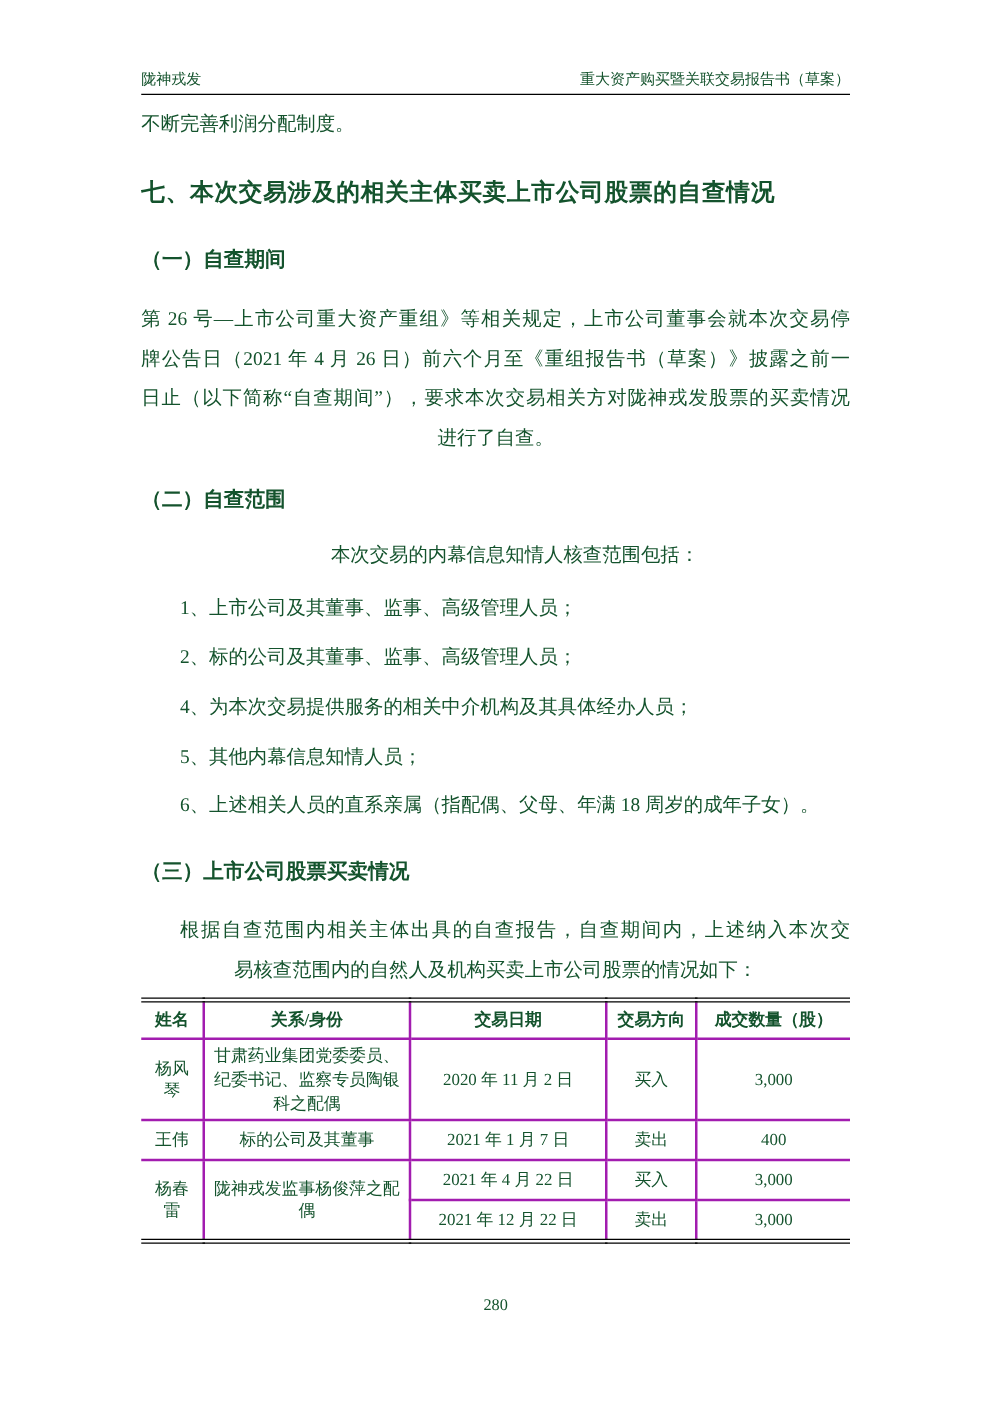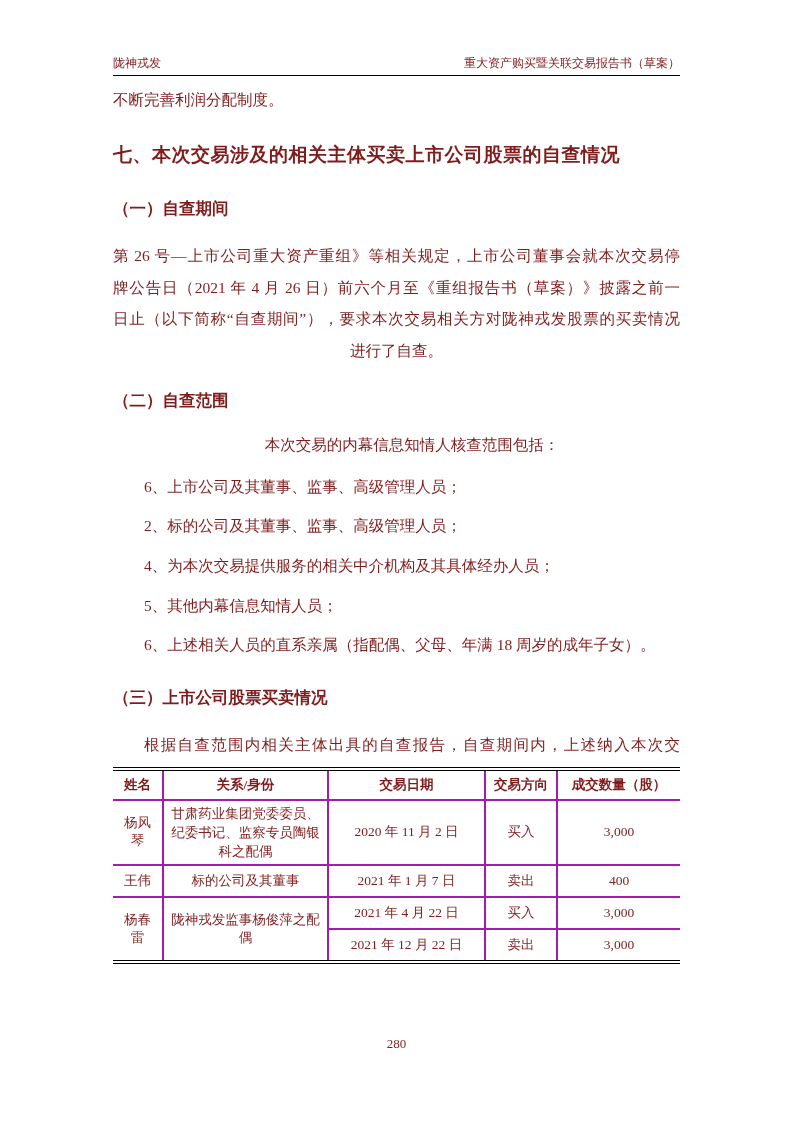--- a/index.html
+++ b/index.html
@@ -6,21 +6,21 @@
     margin: 0;
     padding: 0;
     background: #ffffff;
   }
   .page {
     position: relative;
     width: 793px;
     height: 1122px;
     margin: 0 auto;
     background: #ffffff;
-    color: #7f1d1d;
+    color: #14532d;
     font-family: "Liberation Serif", "DejaVu Serif", serif;
     box-sizing: border-box;
     padding: 56px 113px 0 113px;
     overflow: hidden;
   }
   .doc-header {
     display: flex;
     justify-content: space-between;
     align-items: flex-end;
     font-size: 12px;
@@ -127,31 +127,32 @@
     <div class="pline">进行了自查。</div>
   </div>
 
   <div class="h2 h2-b">（二）自查范围</div>
 
   <div class="para para-scope-intro">
     <div class="pline indent">本次交易的内幕信息知情人核查范围包括：</div>
   </div>
 
   <div class="list">
-    <div class="list-item">6、上市公司及其董事、监事、高级管理人员；</div>
+    <div class="list-item">1、上市公司及其董事、监事、高级管理人员；</div>
     <div class="list-item">2、标的公司及其董事、监事、高级管理人员；</div>
     <div class="list-item">4、为本次交易提供服务的相关中介机构及其具体经办人员；</div>
     <div class="list-item">5、其他内幕信息知情人员；</div>
     <div class="list-item">6、上述相关人员的直系亲属（指配偶、父母、年满 18 周岁的成年子女）。</div>
   </div>
 
   <div class="h2 h2-c">（三）上市公司股票买卖情况</div>
 
   <div class="para">
     <div class="pline jl indent">根据自查范围内相关主体出具的自查报告，自查期间内，上述纳入本次交</div>
+    <div class="pline">易核查范围内的自然人及机构买卖上市公司股票的情况如下：</div>
   </div>
 
   <table class="stock-table">
     <colgroup>
       <col style="width:50px">
       <col style="width:165px">
       <col style="width:157px">
       <col style="width:72px">
       <col style="width:123px">
     </colgroup>

